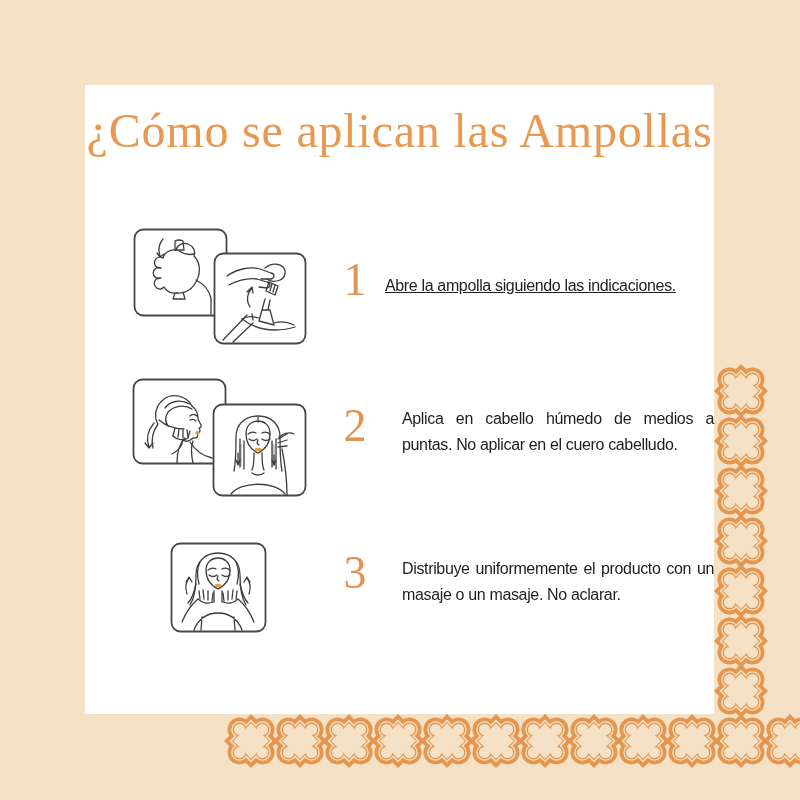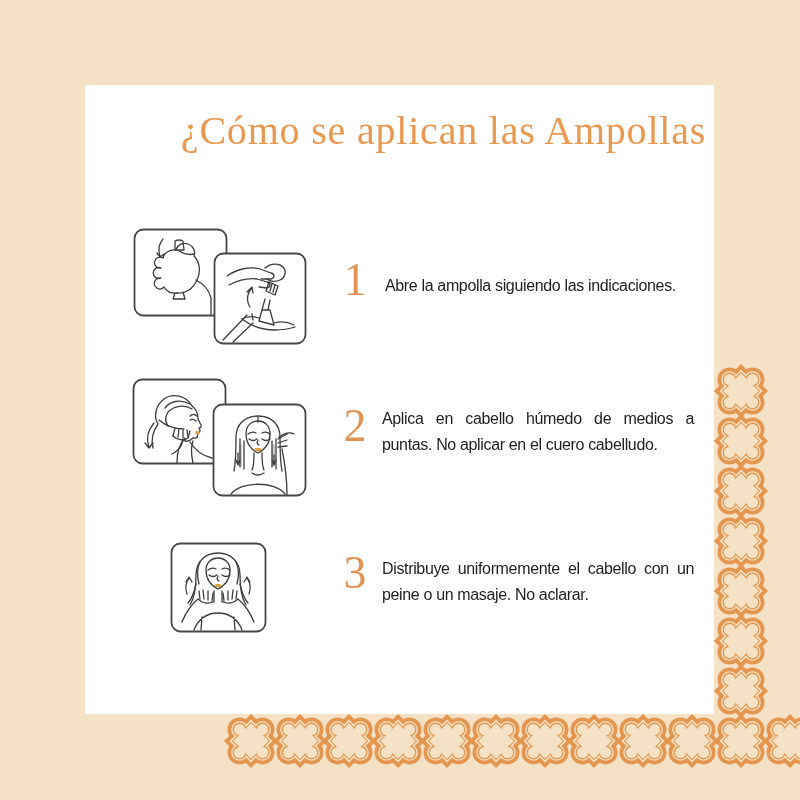--- a/index.html
+++ b/index.html
@@ -1,26 +1,26 @@
 <!DOCTYPE html>
 <html><head>
 <meta charset="utf-8">
 <style>
   html,body{margin:0;padding:0;}
   body{width:800px;height:800px;overflow:hidden;background:#F4E1C6;font-family:"Liberation Sans",sans-serif;}
   .canvas{position:relative;width:800px;height:800px;background:#F4E1C6;overflow:hidden;}
   .pattern-layer{position:absolute;left:0;top:0;width:800px;height:800px;z-index:0;}
   .card{position:absolute;left:85px;top:85px;width:629px;height:629px;background:#FFFFFF;z-index:1;}
   .title{position:absolute;left:0;top:22px;width:629px;margin:0;text-align:center;
-         font-family:"Liberation Serif",serif;font-weight:400;font-size:40px;line-height:47px;
-         letter-spacing:0.8px;color:#E8984F;padding-left:44px;}
+         font-family:"Liberation Serif",serif;font-weight:400;font-size:48px;line-height:47px;
+         letter-spacing:0.8px;color:#E8984F;}
   .step-num{position:absolute;width:44px;text-align:center;font-family:"Liberation Serif",serif;
             font-weight:400;font-size:46px;line-height:1;color:#E09355;}
   .step-text{position:absolute;font-size:16px;line-height:26px;letter-spacing:-0.35px;color:#1E1E1E;}
-  .just{text-align:justify;}
+  .just{text-align:justify;margin-left:20px;}
   .nowrap{white-space:nowrap;}
   .illus{position:absolute;}
   .illus svg{display:block;}
   .frame{fill:#FFFFFF;stroke:#474747;stroke-width:1.8;}
   .ln{fill:none;stroke:#3D3D3D;stroke-width:1.3;stroke-linecap:round;stroke-linejoin:round;}
   .lips{fill:#DCA33E;stroke:none;}
   .shade{fill:none;stroke:#A9A49C;stroke-width:3;opacity:.55;stroke-linecap:round;}
 </style>
 </head>
 <body>
@@ -107,21 +107,21 @@
         <path class="ln" d="M52 16 C58 11 66 11 70 15 C74 19 72 26 67 28 C63 30 57 30 54 27"></path>
         <path class="ln" d="M56 30 l9 4 -3 9 -9 -4 z M59 32 l-2 7 M62 33 l-2 7"></path>
         <path class="ln" d="M37 55 C33 49 34 41 39 36 M34 40 L39 35 L40 41"></path>
         <path class="ln" d="M52 47 L49 58 M57 48 L55 58 M49 58 L46 69 L61 73 L57 58 Z"></path>
         <path class="ln" d="M46 66 C40 64 34 64 29 67 M61 71 C68 69 75 70 81 73"></path>
         <path class="ln" d="M29 67 C38 74 50 78 62 78 C69 78 76 77 82 75"></path>
         <path class="ln" d="M10 88 L34 63 M20 90 L40 71 M39 62 l1 6"></path>
       </svg>
     </div>
     <div class="step-num" style="left:248px;top:172px;">1</div>
-    <div class="step-text nowrap" style="left:300px;top:188px;">Abre la ampolla siguiendo las indicaciones.</div>
+    <div class="step-text nowrap" style="left:300px;top:188px;text-decoration:underline;">Abre la ampolla siguiendo las indicaciones.</div>
 
     <div class="illus" style="left:47px;top:293px;">
       <svg width="95" height="87" viewBox="0 0 95 87" xmlns="http://www.w3.org/2000/svg">
         <rect class="frame" x="1.5" y="1.5" width="92" height="84" rx="9"></rect>
         <path class="ln" d="M60 28 C64 31 66 36 66 41 L69 47 C70 49 68 50 67 50 C69 53 68 55 65 55 C67 58 65 61 61 60 C58 63 54 64 51 62"></path>
         <path class="ln" d="M58 42 C60 41 62 41 64 43 M58 38 C60 36 63 36 65 38"></path>
         <path class="lips" d="M64 53 q4 0 4 2.4 q-2.6 1.6 -5 0 z"></path>
         <path class="ln" d="M60 28 C54 17 40 15 32 21 C24 27 21 38 26 46 C21 53 19 62 21 70"></path>
         <path class="ln" d="M58 26 C48 21 38 23 33 30 M60 31 C52 26 42 28 36 34 C33 39 33 44 36 48 M27 42 C34 48 44 51 52 51"></path>
         <path class="ln" d="M43 50 l-2 8 M47 51 l-1 8 M51 52 l0 8 M55 52 l1 7"></path>
@@ -166,16 +166,16 @@
         <path class="ln" d="M28 57 C32 61 38 62 43 60 M28 57 C22 62 16 70 12 80"></path>
         <path class="ln" d="M66 57 l1 -8 M62 57 l1 -9 M58 58 l0 -9 M54 59 l-1 -8"></path>
         <path class="ln" d="M68 57 C64 61 58 62 53 60 M68 57 C74 62 80 70 84 80"></path>
         <path class="ln" d="M17 52 C15 46 16 40 19 36 M16 40 L19 35 L22 40"></path>
         <path class="ln" d="M79 52 C81 46 80 40 77 36 M74 40 L77 35 L80 40"></path>
         <path class="ln" d="M44 49 L44 60 M52 49 L52 60"></path>
         <path class="ln" d="M24 88 C28 77 37 71 48 71 C59 71 68 77 72 88 M32 75 L31 88 M64 75 L65 88"></path>
       </svg>
     </div>
     <div class="step-num" style="left:248px;top:465px;">3</div>
-    <div class="step-text just" style="left:297px;top:471px;width:312px;">Distribuye uniformemente el cabello con un peine o un masaje. No aclarar.</div>
+    <div class="step-text just" style="left:297px;top:471px;width:312px;">Distribuye uniformemente el producto con un masaje o un masaje. No aclarar.</div>
 
   </div>
 </div>
 
 </body></html>

